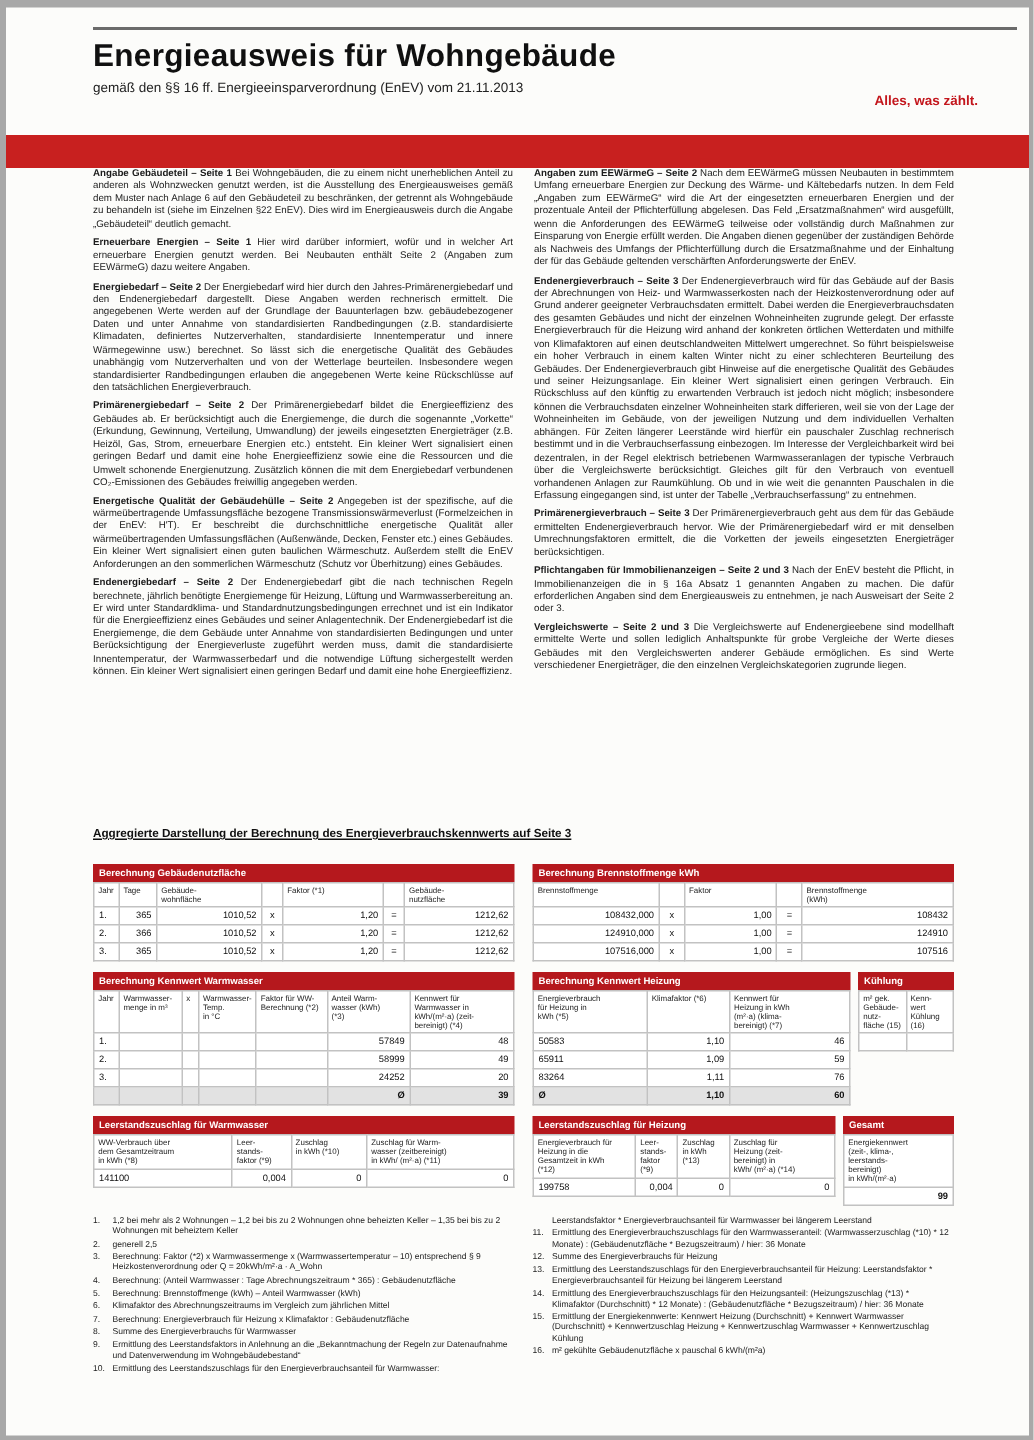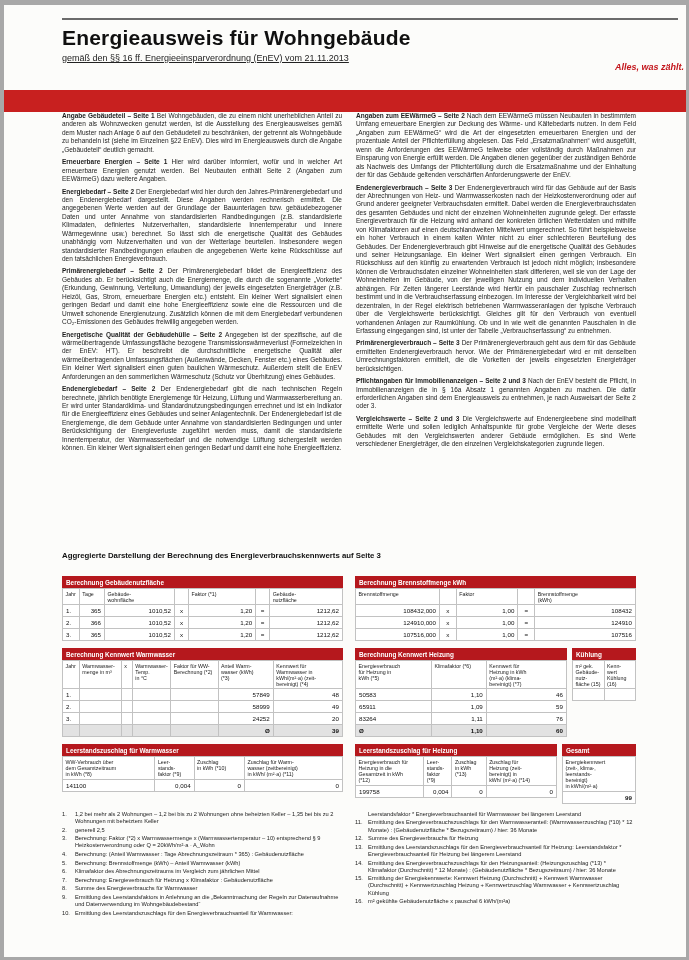--- a/index.html
+++ b/index.html
@@ -11,37 +11,37 @@
     -webkit-font-smoothing:antialiased;
   }
   .page{
     position:relative; margin:5px 3px 2px 4px; height:952px;
     background:#fcfcfa; overflow:hidden;
   }
   
   .top-rule{ margin:13px 8px 0 58px; border-top:2px solid #6b6b6b; }
   header{ position:relative; padding:4px 2px 0 58px; height:58px; }
   h1{ font-size:21px; margin:2px 0 3px; letter-spacing:.2px; color:#101010; }
-  .subtitle{ font-size:9px; color:#222;text-decoration:underline; }
+  .subtitle{ font-size:9px; color:#222; }
   .logo{ position:absolute; top:2px; right:18px; display:flex; align-items:center; gap:5px; }
   .logo-icon{
     width:26px; height:26px; border-radius:3px; display:inline-block;
     background:linear-gradient(135deg, var(--red) 46%, #fff 46%, #fff 60%, var(--red) 60%);
     border:1px solid var(--red);
   }
   .logo-text{ font-size:29px; font-weight:bold; font-style:italic; color:var(--red); letter-spacing:-1px; }
-  .tagline{ position:absolute; top:42px; right:2px; font-size:9px; font-weight:bold; font-style:italic; color:var(--red); }
+  .tagline{ position:absolute; top:42px; right:34px; font-size:9px; font-weight:bold; color:var(--red); }
   .red-band{ height:22px; background:var(--band); margin-top:8px; }
   
   main{ padding:0 50px 0 58px; }
   h2{ font-size:27px; margin:14px 0 8px; color:#101010; letter-spacing:.3px; }
   .cols{ display:flex; gap:14px; height:432px; overflow:hidden; }
   .col{ flex:1; min-width:0; font-size:6.5px; line-height:1.3; color:#1c1c1c; text-align:justify; }
   .col p{ margin:0 0 4px; }
-  h3{ font-size:7.8px; margin:7px 0 16px; color:#101010; }
+  h3{ font-size:7.8px; margin:7px 0 16px; color:#101010;text-decoration:underline; }
   
   .tables{ display:flex; gap:12px; }
   .tcol{ flex:1; min-width:0; display:flex; flex-direction:column; gap:7px; }
   .trow{ display:flex; gap:5px; align-items:flex-start; }
   .grow{ flex:1; min-width:0; }
   .side{ flex:none; }
   table.dt{ border-collapse:collapse; width:100%; font-size:6.2px; background:#fff; }
   .dt caption{ background:var(--thead); color:#fff; font-weight:bold; font-size:6.4px; text-align:left; padding:2.5px 4px; caption-side:top; }
   .dt th{ border:1px solid #c2c2c2; font-size:5.3px; font-weight:normal; color:#222; text-align:left; vertical-align:top; padding:1.5px 2.5px; white-space:pre-line; line-height:1.15; }
   .dt td{ border:1px solid #c2c2c2; padding:1.5px 3px; text-align:right; height:8px; color:#101010; }

